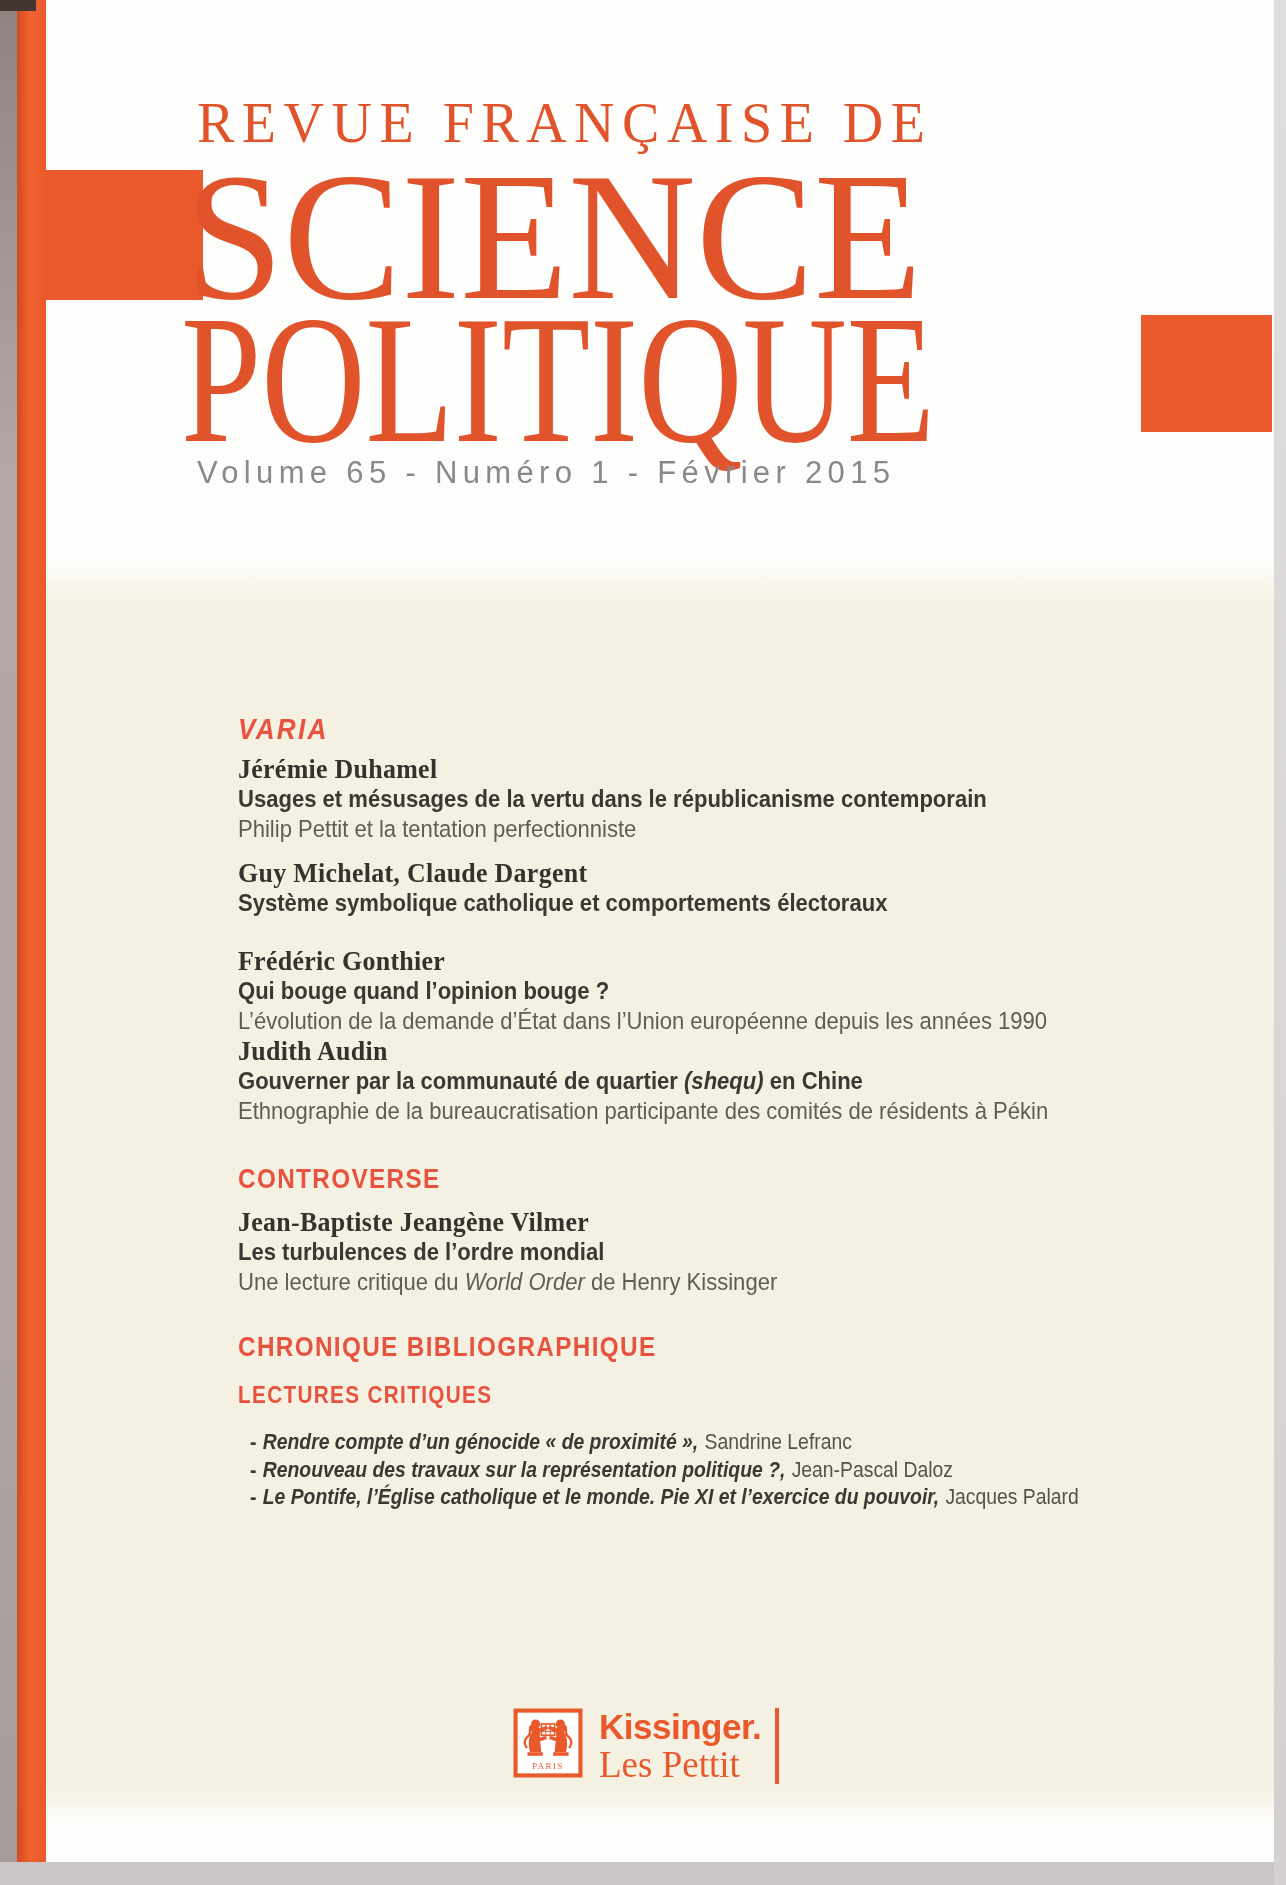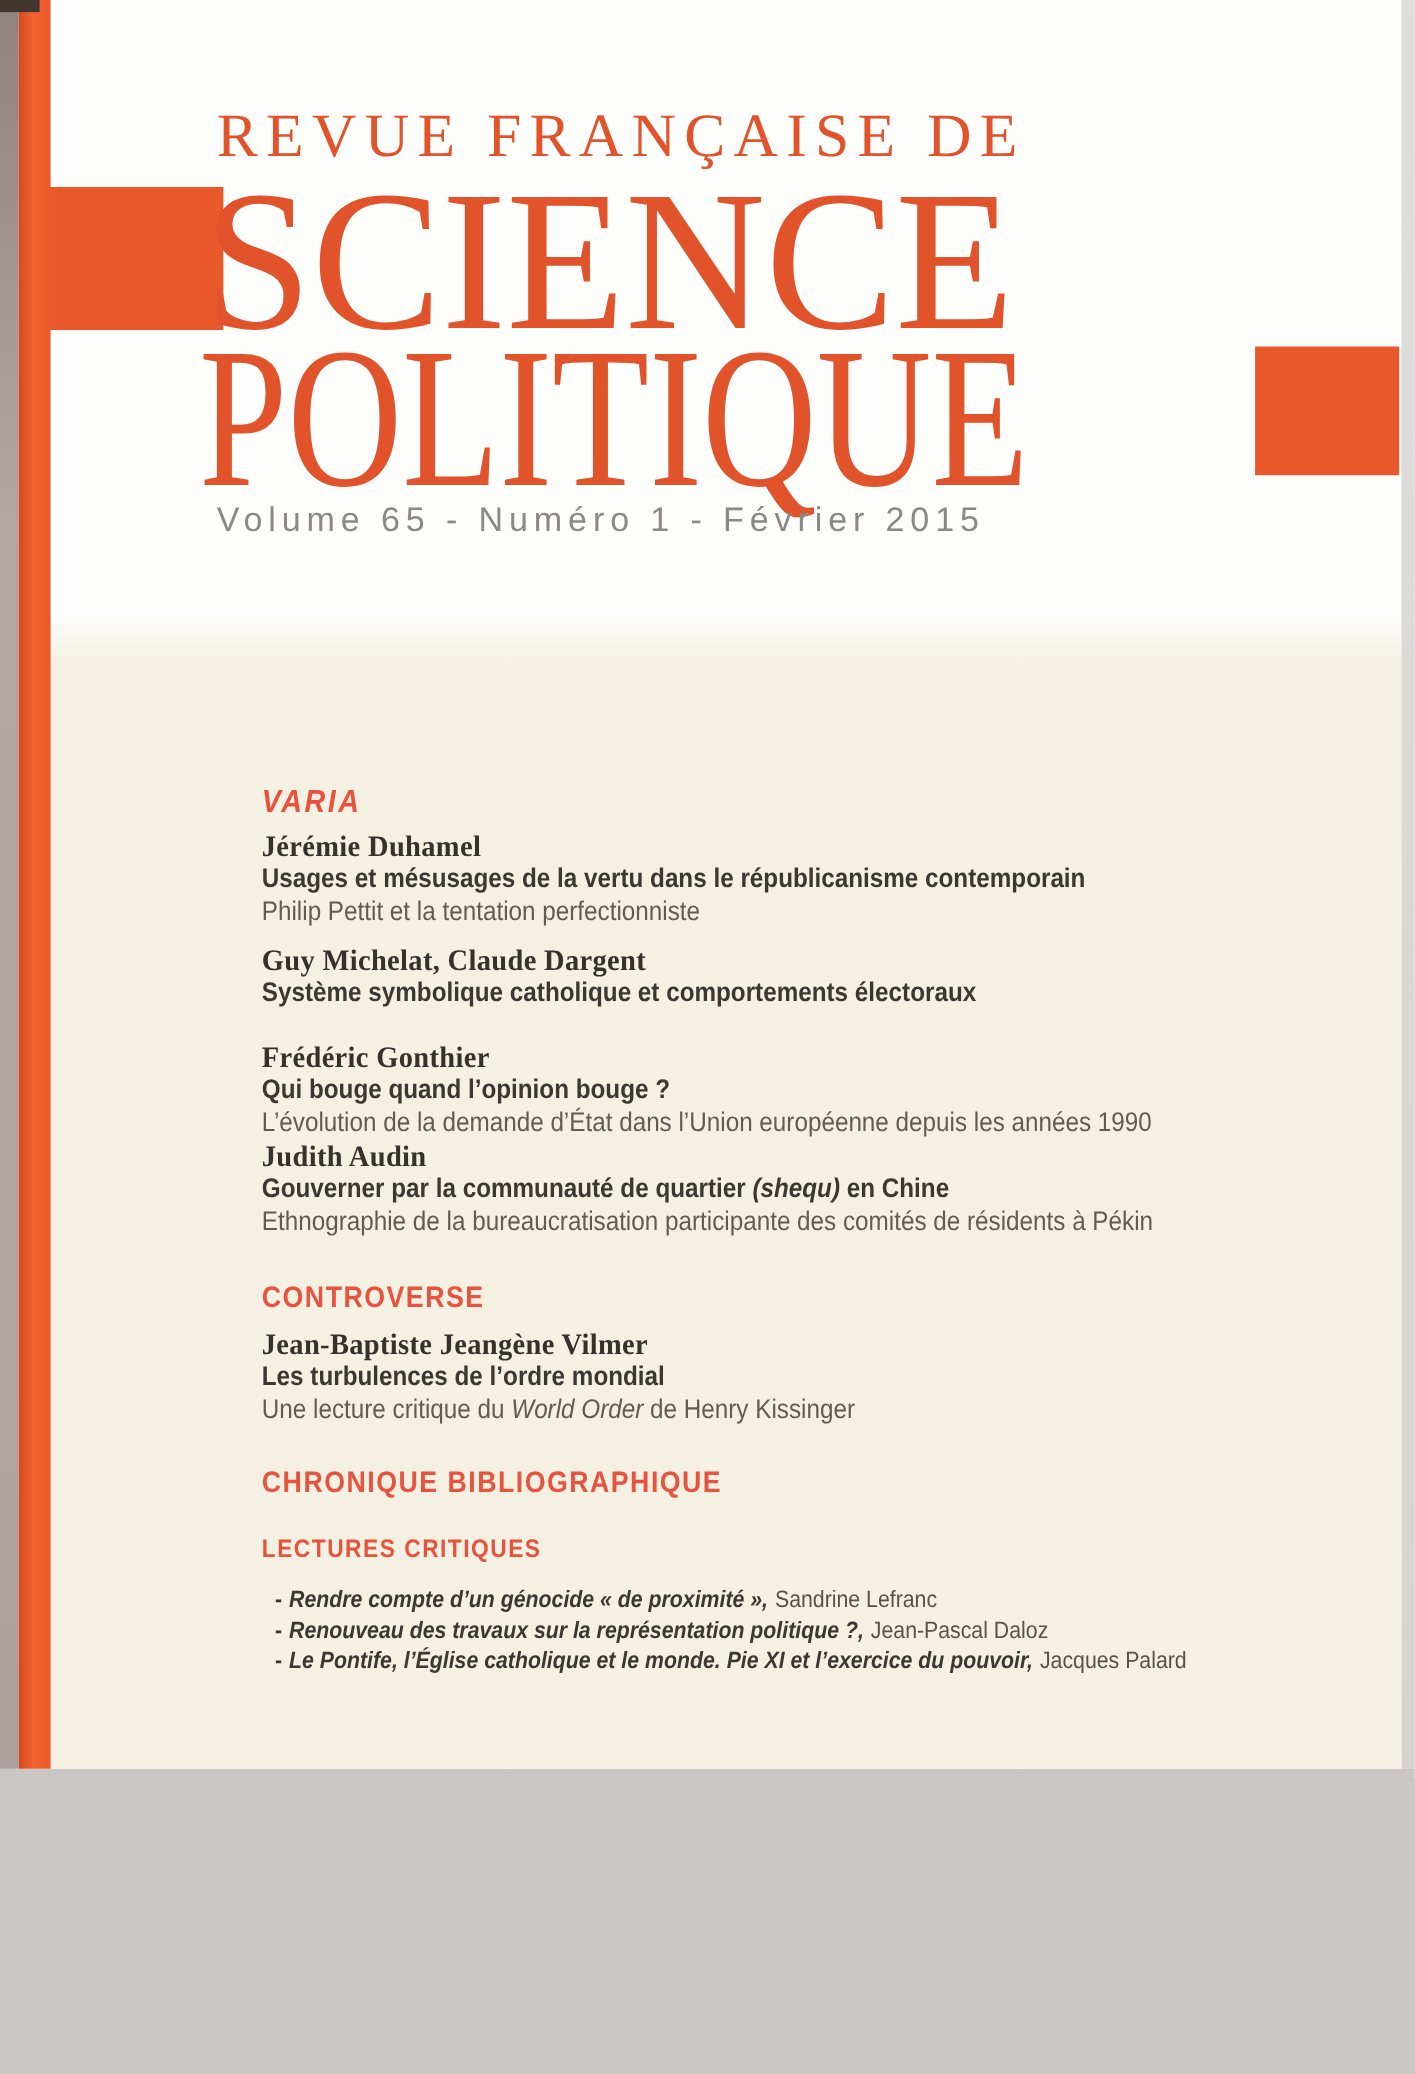--- a/index.html
+++ b/index.html
@@ -1,18 +1,18 @@
 <!DOCTYPE html>
 <html><head>
 <meta charset="utf-8">
 <style>
   html,body { margin:0; padding:0; }
   body { width:1286px; height:1885px; background:#cac6c5; font-family:"Liberation Sans", sans-serif; }
 
-  .page { position:relative; width:1286px; height:1608px; background:#fdfdfc; overflow:hidden; }
+  .page { position:relative; width:1286px; height:1885px; background:#fdfdfc; overflow:hidden; }
 
   
   .photo-left-strip { position:absolute; left:0; top:0; width:17px; height:1885px;
     background:linear-gradient(to bottom,#8f8280,#b3a7a5 25%,#b0a5a2 70%,#a59b98); }
   .photo-bottom-strip { position:absolute; left:0; top:1862px; width:1286px; height:23px; background:#cac6c5; }
   .photo-right-strip { position:absolute; left:1274px; top:0; width:12px; height:1885px;
     background:linear-gradient(to bottom,#e0dedd,#d3d0cf); }
   .dark-corner { position:absolute; left:0; top:0; width:36px; height:11px; background:#42342f; z-index:5; }
 
   
@@ -33,21 +33,21 @@
 
   
   .toc { position:absolute; left:238px; top:712px; width:960px; z-index:4; color:#35332e; }
   .cond { display:inline-block; transform:scaleX(0.9); transform-origin:left center; white-space:nowrap; }
   .cond-author { display:inline-block; transform:scaleX(0.96); transform-origin:left center; white-space:nowrap; }
 
   .sec { font-weight:bold; color:#e85340; line-height:34px; }
   .sec-varia { font-size:29px; font-style:italic; letter-spacing:2.5px; margin-bottom:8px; }
   .sec-controverse { font-size:27px; letter-spacing:1.5px; margin-top:36px; margin-bottom:11px; }
   .sec-chronique { font-size:27px; letter-spacing:1.5px; margin-top:33px; }
-  .sec-lectures { font-size:23px; font-weight:bold; color:#e85340; letter-spacing:1.5px; line-height:30px; margin-top:28px; }
+  .sec-lectures { font-size:23px; font-weight:bold; color:#e85340; letter-spacing:1.5px; line-height:30px; margin-top:16px; }
 
   .entry { }
   .entry .author { font-family:"Liberation Serif", serif; font-weight:bold; font-size:27px; line-height:30px; color:#34322d; letter-spacing:0.3px; }
   .entry .t-title { font-size:24.5px; font-weight:bold; color:#3a3833; line-height:30px; }
   .entry .t-sub { font-size:24.5px; color:#5f5c54; line-height:30px; }
   .ital { font-style:italic; }
   .e2 { margin-top:14px; } .e3 { margin-top:28px; } .e4 { }
 
   .lect-list { margin-top:19px; padding-left:12px; font-size:21.5px; }
   .lect-item { line-height:27.5px; }

